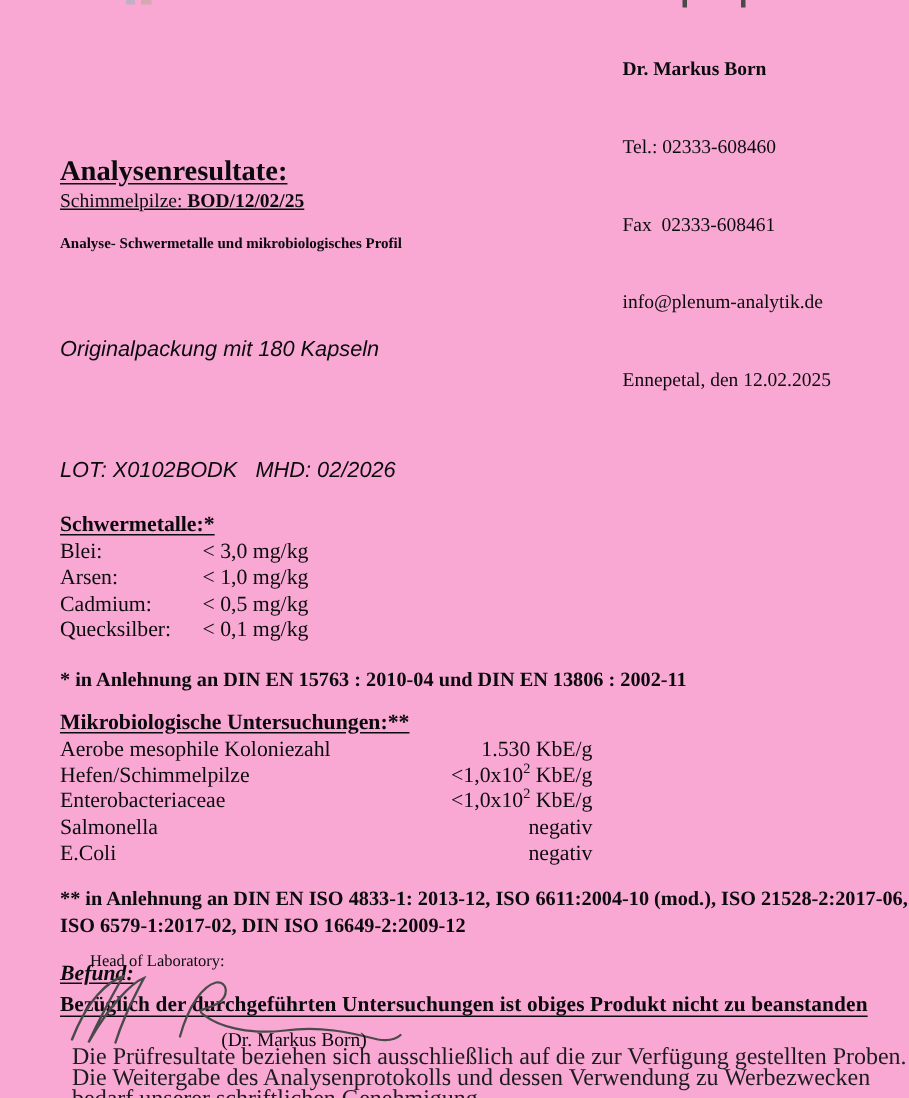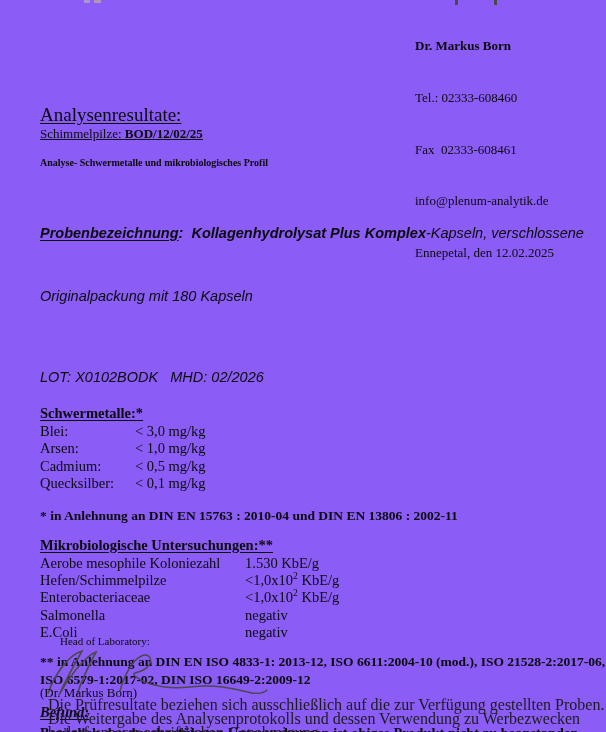--- a/index.html
+++ b/index.html
@@ -1,33 +1,33 @@
 <!DOCTYPE html>
 <html><head>
 <meta charset="utf-8">
 <style>
   html,body { margin:0; padding:0; background:#ffffff; }
   .page {
-    position:relative; width:606px; height:732px; background:#8b5cf6;
+    position:relative; width:606px; height:732px; background:#f9a8d4;
     font-family:"Liberation Serif", serif; color:#0b0b0d; overflow:hidden;
   }
 
   
   .artifact { position:absolute; background:#aeb4c0; }
   .a1 { left:84px;  top:0; width:6px; height:3px; opacity:.7; }
   .a2 { left:94px;  top:0; width:7px; height:3px; background:#c4a9a4; opacity:.7; }
   .a3 { left:455px; top:0; width:3px; height:5px; background:#4a4a4a; }
   .a4 { left:494px; top:0; width:3px; height:5px; background:#4a4a4a; }
 
   .letterhead { position:absolute; left:415px; top:3px; font-size:13px; line-height:17.2px; white-space:pre-wrap; }
   .letterhead .name { font-weight:bold; }
 
   .main { position:absolute; left:40px; top:104px; width:566px; }
 
-  .title { font-size:19px; font-weight:normal; text-decoration:underline; text-underline-offset:2px; line-height:22px; }
+  .title { font-size:19px; font-weight:bold; text-decoration:underline; text-underline-offset:2px; line-height:22px; }
   .analysis-no { font-size:13px; text-decoration:underline; line-height:16px; }
   .analysis-no .num { font-weight:bold; }
 
   .analysis-type { margin-top:11px; font-size:10px; font-weight:bold; line-height:19px; }
 
   .sample { margin-top:9px; font-family:"Liberation Sans", sans-serif; font-style:italic;
             font-size:14.5px; line-height:21px; white-space:pre-wrap; }
   .sample .lbl { font-weight:bold; text-decoration:underline; text-underline-offset:2px; }
   .sample .colon { font-weight:bold; }
   .sample .name-bold { font-weight:bold; }
@@ -36,35 +36,35 @@
          font-size:14.5px; line-height:19px; white-space:pre-wrap; }
 
   .section-heading { margin-top:17px; font-size:14.5px; font-weight:bold;
                      text-decoration:underline; text-underline-offset:2px; line-height:19px; }
   .section-heading.mb { margin-top:11px; }
 
   .tbl { font-size:14.5px; font-weight:normal; line-height:17.3px; }
   .tbl .row { display:flex; }
   .metals .lbl { width:95px; flex:none; }
   .micro  .lbl { width:205px; flex:none; }
-  .micro  .val { width:150px; flex:none; text-align:left; }
+  .micro  .val { width:150px; flex:none; text-align:right; }
   sup { font-size:9.5px; line-height:0; }
 
   .fn { margin-top:15px; font-size:13.5px; font-weight:bold; line-height:17.5px; }
   .fn.fn2 { margin-top:12px; }
 
   .befund-heading { margin-top:15px; font-size:14.5px; font-weight:bold; font-style:italic;
                     text-decoration:underline; text-underline-offset:2px; line-height:19px; }
   .befund-line { margin-top:3px; font-size:14.2px; font-weight:bold; white-space:nowrap;
                  text-decoration:underline; text-underline-offset:3px; letter-spacing:0.1px; }
 
   .sign-block { position:absolute; left:40px; top:633px; width:300px; }
   .head-lab { font-size:11px; margin-left:20px; line-height:16px; }
   .signature { margin-top:0px; margin-left:0px; display:block; }
-  .sign-name { font-size:13px; margin-top:-16px; line-height:16px; }
+  .sign-name { font-size:13px; margin-top:-16px; margin-left:12px; line-height:16px;text-align:center; }
 
   .footer { position:absolute; left:48px; top:698px; width:566px;
             font-size:16px; line-height:13.8px; color:#1c1c1e; }
 </style>
 </head>
 <body>
 
 <div class="page">
 
   <div class="artifact a1"></div>
@@ -81,21 +81,20 @@
   </div>
 
   <div class="main">
 
     <div class="title">Analysenresultate:</div>
     <div class="analysis-no"><span>Schimmelpilze: </span><span class="num">BOD/12/02/25</span></div>
 
     <div class="analysis-type">Analyse- Schwermetalle und mikrobiologisches Profil</div>
 
     <div class="sample">
-      <div><span class="lbl">Probenbezeichnung</span><span class="colon">:</span><span class="name-bold">  Kollagenhydrolysat Plus Komplex</span><span>-Kapseln, verschlossene</span></div>
       <div>Originalpackung mit 180 Kapseln</div>
     </div>
 
     <div class="lot">LOT: X0102BODK   MHD: 02/2026</div>
 
     <div class="section-heading">Schwermetalle:*</div>
     <div class="tbl metals">
       <div class="row">
           <span class="lbl">Blei:</span>
           <span>&lt; 3,0 mg/kg</span>

